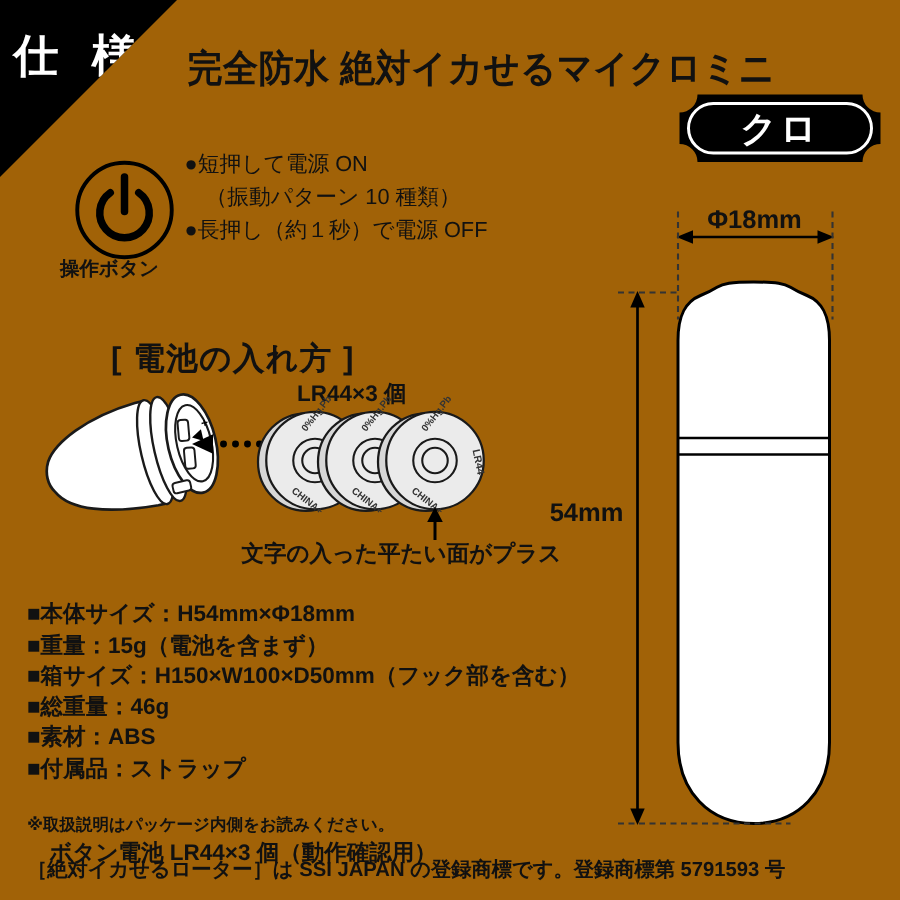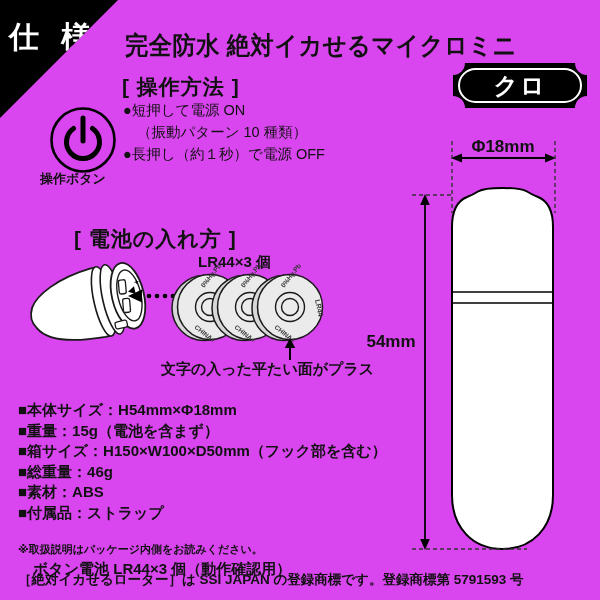--- a/index.html
+++ b/index.html
@@ -1,17 +1,17 @@
 <!DOCTYPE html>
 <html><head>
 <meta charset="utf-8">
 <style>
   html,body{margin:0;padding:0;background:#fff;}
   #page{
-    position:relative;width:600px;height:600px;background:#d946ef;overflow:hidden;
+    position:relative;width:600px;height:600px;background:#a16207;overflow:hidden;
     font-family:"Liberation Sans","DejaVu Sans",sans-serif;color:#111;
   }
   .abs{position:absolute;}
   
   #corner-banner{left:0;top:0;width:120px;height:120px;background:#000;
     clip-path:polygon(0 0,118px 0,0 118px);}
   #corner-banner .tag{position:absolute;left:9px;top:17px;color:#fff;
     font-size:30px;font-weight:700;letter-spacing:7px;white-space:nowrap;}
   
   #main-title{left:125px;top:29px;font-size:25px;font-weight:900;white-space:nowrap;
@@ -46,21 +46,20 @@
   </div>
 
   <div class="abs" id="main-title">完全防水 絶対イカせるマイクロミニ</div>
 
   <svg class="abs" style="left:452px;top:62px" width="136" height="47" viewBox="0 0 136 47">
     <path d="M13,1 L123,1 A12,12 0 0 0 135,13 L135,34 A12,12 0 0 0 123,46 L13,46 A12,12 0 0 0 1,34 L1,13 A12,12 0 0 0 13,1 Z" fill="#000"></path>
     <rect x="7" y="7" width="122" height="33" rx="16.5" fill="none" stroke="#fff" stroke-width="2"></rect>
     <text x="68" y="32" text-anchor="middle" font-size="24" font-weight="800" fill="#fff" letter-spacing="2">クロ</text>
   </svg>
 
-  <div class="abs sec-head" id="op-head">[ 操作方法 ]</div>
 
   <svg class="abs" style="left:48px;top:105px" width="70" height="70" viewBox="0 0 70 70">
     <circle cx="35" cy="35" r="31.5" fill="none" stroke="#000" stroke-width="2.6"></circle>
     <path d="M25.5,23.5 A16.5,16.5 0 1 0 44.5,23.5" fill="none" stroke="#000" stroke-width="5" stroke-linecap="round"></path>
     <line x1="35" y1="13" x2="35" y2="36" stroke="#000" stroke-width="5" stroke-linecap="round"></line>
   </svg>
   <div class="abs" id="op-btn-label">操作ボタン</div>
 
   <div class="abs" id="op-bullets">
     <div>●短押して電源 ON</div>

